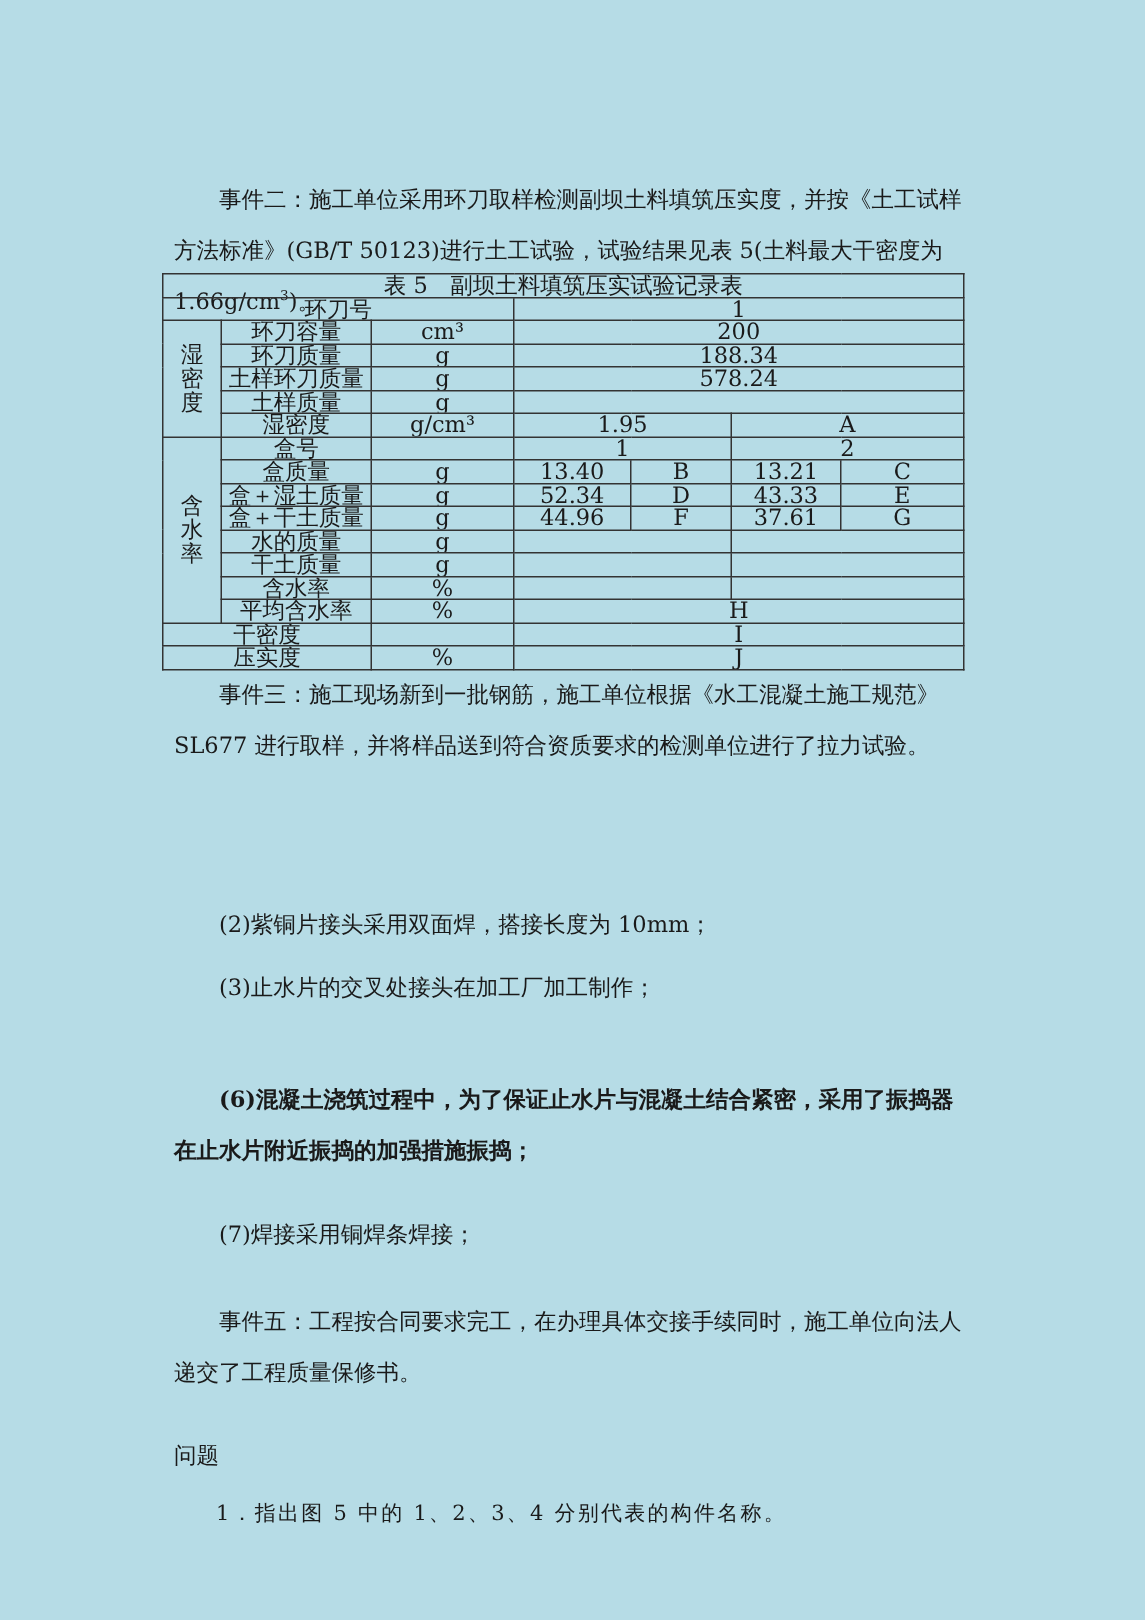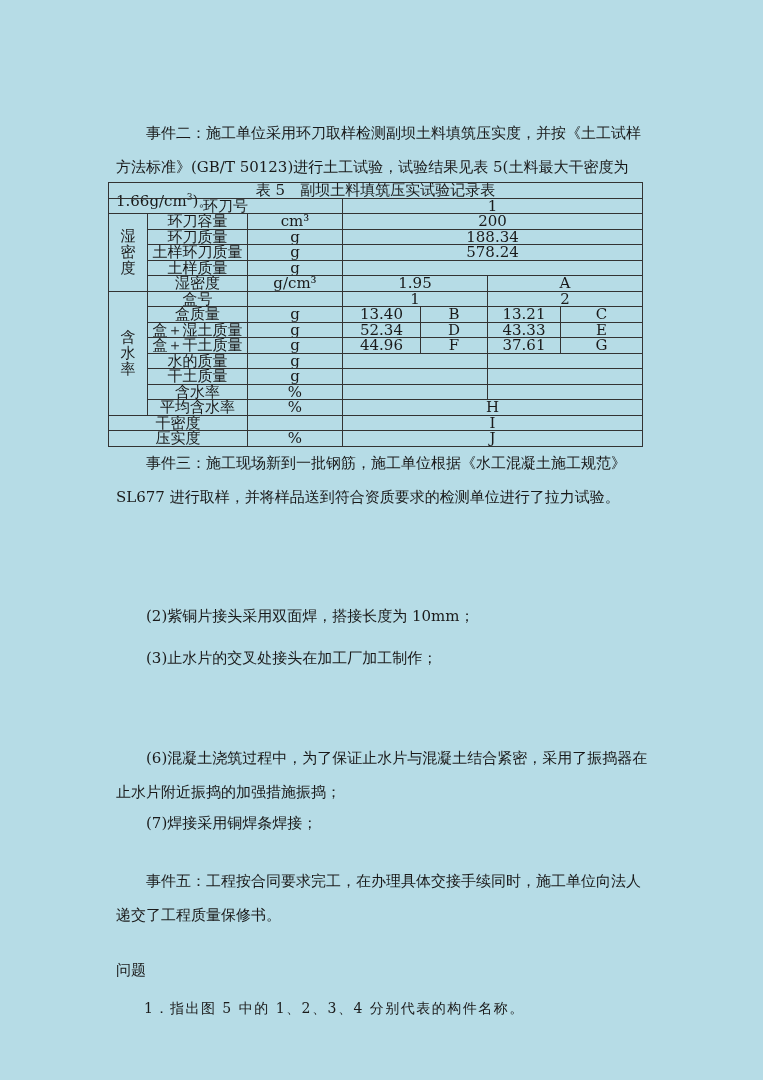--- a/index.html
+++ b/index.html
@@ -146,19 +146,19 @@
       <td colspan="2">压实度</td>
       <td>%</td>
       <td colspan="4">J</td>
     </tr>
   </tbody>
     </table>
 
   <p class="p indent" style="top:446px;">事件三：施工现场新到一批钢筋，施工单位根据《水工混凝土施工规范》SL677 进行取样，并将样品送到符合资质要求的检测单位进行了拉力试验。</p>
   <p class="p indent" style="top:599px;">(2)紫铜片接头采用双面焊，搭接长度为 10mm；</p>
   <p class="p indent" style="top:607px;margin-top:34px;">(3)止水片的交叉处接头在加工厂加工制作；</p>
-  <p class="p indent" style="top:741px;">(6)混凝土浇筑过程中，为了保证止水片与混凝土结合紧密，采用了振捣器在止水片附近振捣的加强措施振捣；</p>
+  <p class="p indent" style="top:716px;font-weight:bold;">(6)混凝土浇筑过程中，为了保证止水片与混凝土结合紧密，采用了振捣器在止水片附近振捣的加强措施振捣；</p>
   <p class="p indent" style="top:806px;">(7)焊接采用铜焊条焊接；</p>
   <p class="p indent" style="top:864px;">事件五：工程按合同要求完工，在办理具体交接手续同时，施工单位向法人递交了工程质量保修书。</p>
 
   <div class="q-title">问题</div>
   <div class="q1">1．指出图 5 中的 1、2、3、4 分别代表的构件名称。</div>
 </div>
 
 </body></html>

